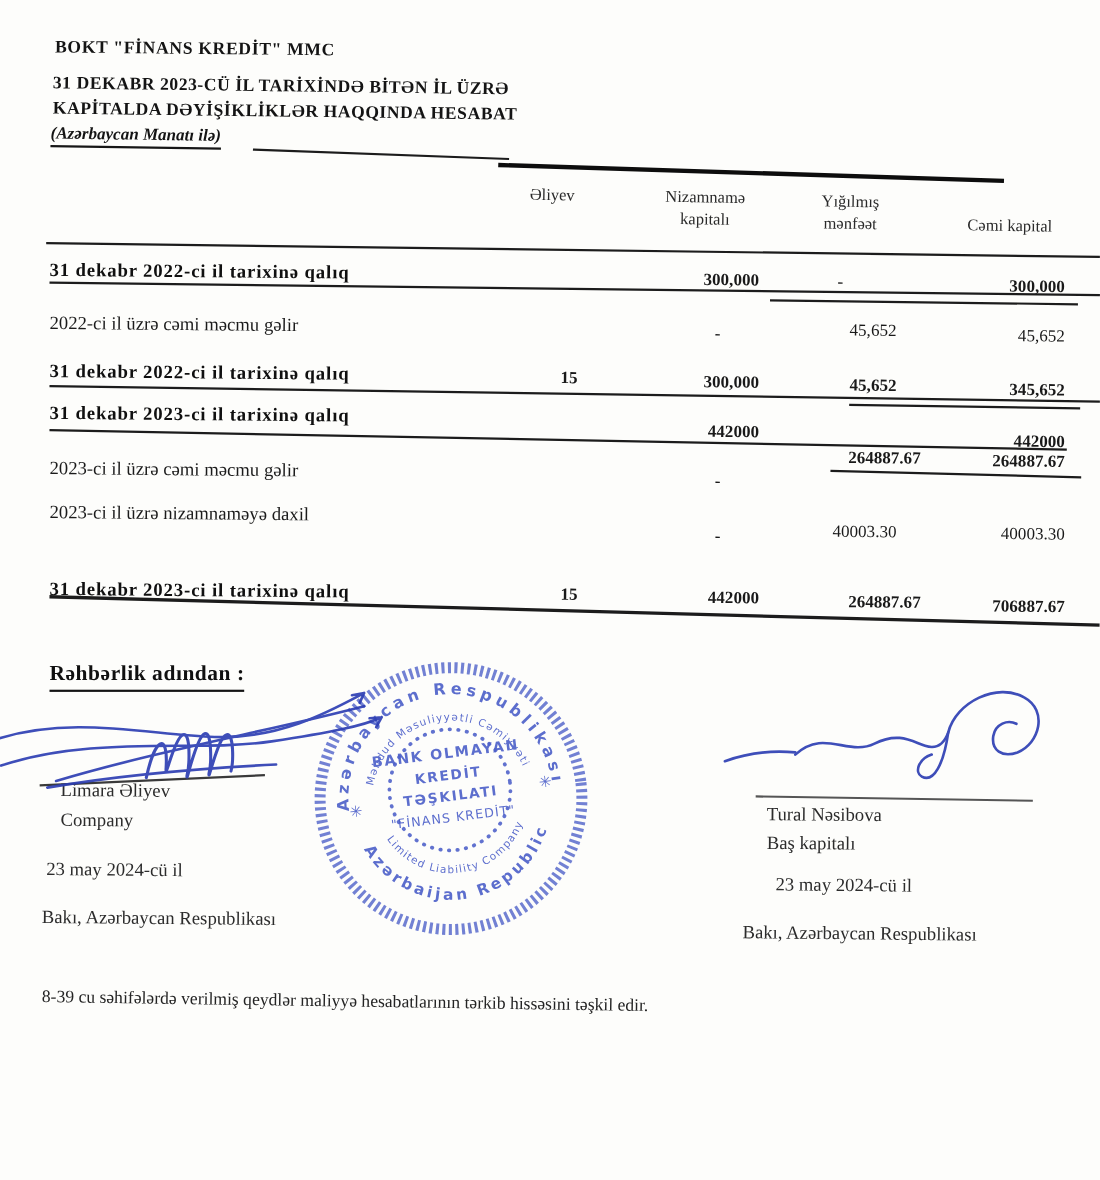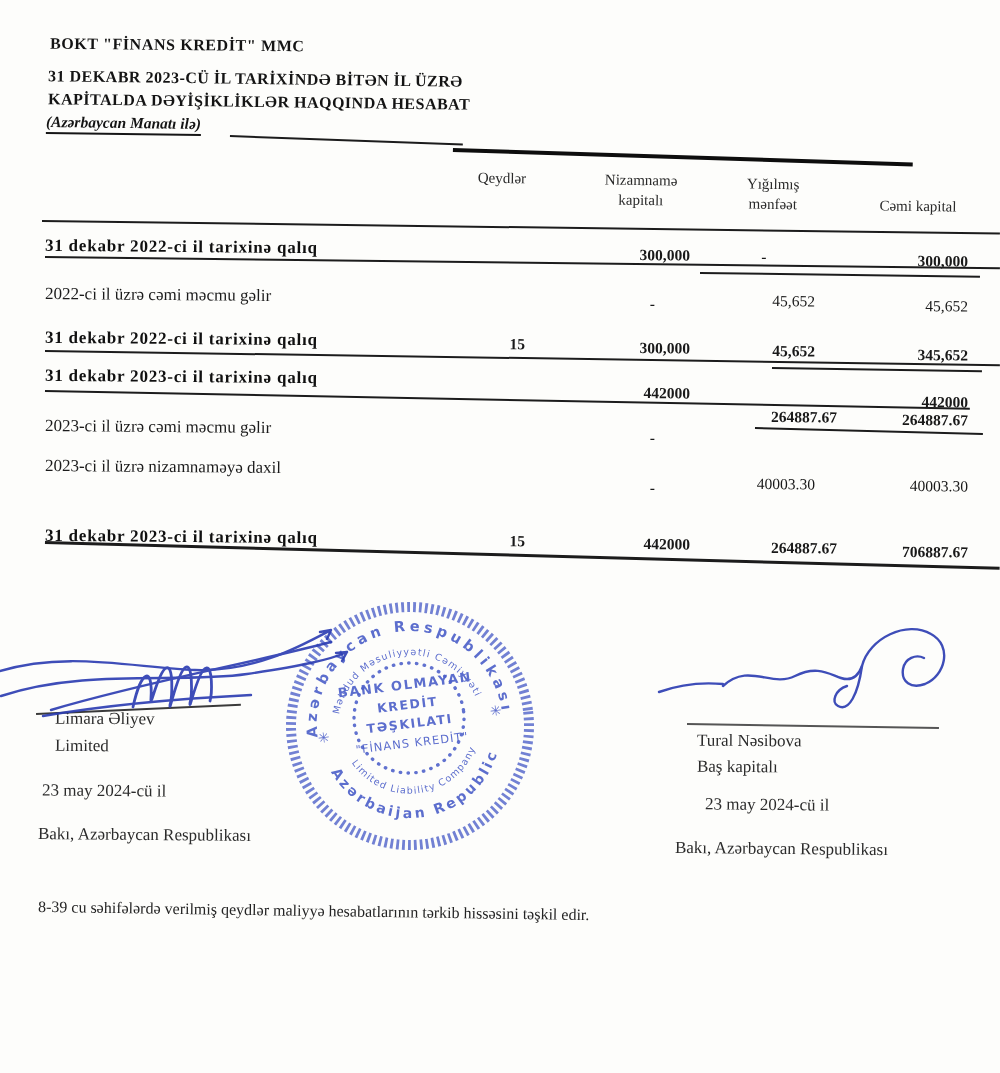--- a/index.html
+++ b/index.html
@@ -92,21 +92,21 @@
   <div class="ln" id="ln-heavy"></div>
   <div class="ln" id="ln-head"></div>
   <div class="ln" id="ln-r1"></div>
   <div class="ln" id="ln-r1b"></div>
   <div class="ln" id="ln-r3"></div>
   <div class="ln" id="ln-r3b"></div>
   <div class="ln" id="ln-r4"></div>
   <div class="ln" id="ln-r5"></div>
   <div class="ln" id="ln-r7"></div>
 
-  <div class="colhead" id="ch1">Qeydlər</div>
+  <div class="colhead" id="ch1">Əliyev</div>
   <div class="colhead" id="ch2">Nizamnamə kapitalı</div>
   <div class="colhead" id="ch3">Yığılmış mənfəət</div>
   <div class="colhead" id="ch4">Cəmi kapital</div>
 
   <div class="lbl lblb" id="r1l">31 dekabr 2022-ci il tarixinə qalıq</div>
   <div class="cell bold c2" id="r1c2">300,000</div>
   <div class="cell c3d" id="r1c3">-</div>
   <div class="cell bold c4" id="r1c4">300,000</div>
 
   <div class="lbl" id="r2l">2022-ci il üzrə cəmi məcmu gəlir</div>
@@ -133,20 +133,21 @@
   <div class="cell c2d" id="r6c2">-</div>
   <div class="cell c3" id="r6c3">40003.30</div>
   <div class="cell c4" id="r6c4">40003.30</div>
 
   <div class="lbl lblb" id="r7l">31 dekabr 2023-ci il tarixinə qalıq</div>
   <div class="cell bold c1" id="r7c1">15</div>
   <div class="cell bold c2" id="r7c2">442000</div>
   <div class="cell bold c3w" id="r7c3">264887.67</div>
   <div class="cell bold c4" id="r7c4">706887.67</div>
 
+  <div class="t" id="mgmt-heading">Rəhbərlik adından :</div>
 
   <div id="stamp">
     <svg width="258" height="264" viewBox="0 0 258 264">
       <defs>
         <path id="arcOuterTop" d="M 46 172 A 93 93 0 1 1 212 172" fill="none"></path>
         <path id="arcOuterBottom" d="M 40 152 A 91 91 0 0 0 218 152" fill="none"></path>
         <path id="arcInnerTop" d="M 64 164 A 72 72 0 1 1 194 164" fill="none"></path>
         <path id="arcInnerBottom" d="M 62 150 A 70 70 0 0 0 196 150" fill="none"></path>
       </defs>
       <g fill="none" stroke="#4256c6">
@@ -191,21 +192,21 @@
 
   <svg class="sigsvg" id="sig-right" width="320" height="120" viewBox="0 0 320 120">
     <g fill="none" stroke="#2e3fb3" stroke-width="2.4" stroke-linecap="round" opacity=".92">
       <path d="M14,80 C36,72 56,70 78,72"></path>
       <path d="M78,74 C104,50 126,76 150,64 C172,53 184,62 196,66 C208,70 214,62 217,54 C224,26 262,8 286,22 C308,34 300,64 280,72 C266,77 256,70 258,57 C260,46 271,42 279,46"></path>
       <path d="M217,54 C213,82 204,100 193,94 C186,90 190,78 202,74"></path>
     </g>
   </svg>
 
   <div class="sigtxt" id="sln">Limara Əliyev</div>
-  <div class="sigtxt" id="slr">Limited</div>
+  <div class="sigtxt" id="slr">Company</div>
   <div class="sigtxt" id="sld">23 may 2024-cü il</div>
   <div class="sigtxt" id="slp">Bakı, Azərbaycan Respublikası</div>
   <div class="sigtxt" id="srn">Tural Nəsibova</div>
   <div class="sigtxt" id="srr">Baş kapitalı</div>
   <div class="sigtxt" id="srd">23 may 2024-cü il</div>
   <div class="sigtxt" id="srp">Bakı, Azərbaycan Respublikası</div>
 
   <div class="t" id="footer-note">8-39 cu səhifələrdə verilmiş qeydlər maliyyə hesabatlarının tərkib hissəsini təşkil edir.</div>
 
 </div>

